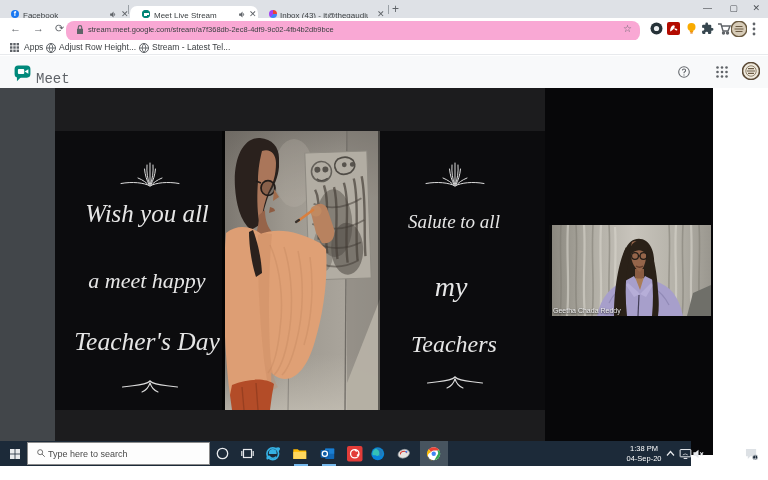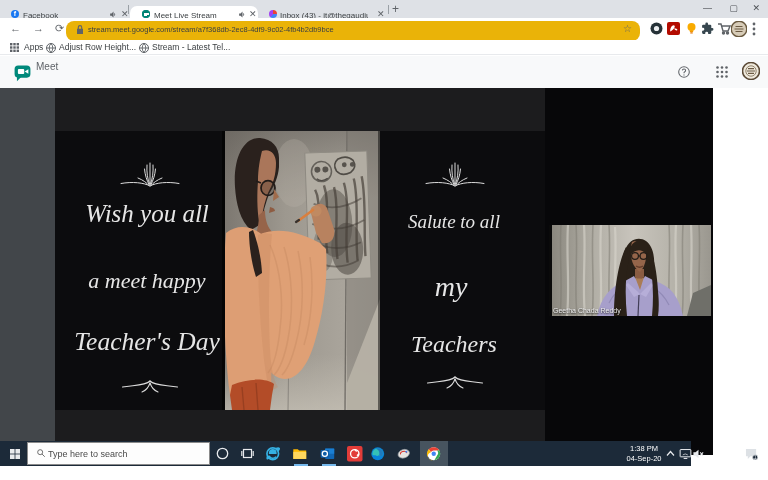--- a/index.html
+++ b/index.html
@@ -18,21 +18,21 @@
   #tab2 { left:130px; width:128px; background:#fff; border-radius:7px 7px 0 0; }
   #tab3 { left:260px; width:126px; }
   .tabsep { position:absolute; top:5px; width:1px; height:9px; background:#9aa0a6; }
   #newtab { position:absolute; left:392px; top:2px; font-size:12px; color:#5f6368; }
   #winctl { position:absolute; right:0; top:0; height:18px; color:#4d5156; }
   #winctl span { position:absolute; top:3px; font-size:9px; }
 
   
   #toolbar { position:absolute; left:0; top:18px; width:768px; height:22px; background:#fff; }
   .navic { position:absolute; top:4px; color:#5f6368; font-size:11px; }
-  #omni { position:absolute; left:66px; top:3px; width:574px; height:20px; background:#eab308; border-radius:8px;text-align:center; }
+  #omni { position:absolute; left:66px; top:3px; width:574px; height:20px; background:#f9a8d4; border-radius:8px;text-align:center; }
   #omni .lock { position:absolute; left:10px; top:4px; }
   #omni .url { position:absolute; left:22px; top:3.5px; font-size:7.5px; color:#3c4043; white-space:nowrap; }
   #omni .star { position:absolute; right:8px; top:2px; font-size:10px; color:#5f6368; }
   .ext { position:absolute; top:4px; }
 
   
   #bookmarks { position:absolute; left:0; top:40px; width:768px; height:15px; background:#fff; border-bottom:1px solid #e8eaed; font-size:8.5px; color:#3c4043; }
   #bookmarks .bi { position:absolute; top:2px; white-space:nowrap;text-align:center; }
 
   
@@ -172,21 +172,21 @@
     <span class="bi" style="left:152px;">Stream - Latest Tel...</span>
   </div>
 
   <div id="meethdr">
     <svg style="position:absolute;left:13px;top:7px;" width="19" height="19" viewBox="0 0 24 24">
       <rect x="2" y="3" width="20" height="15.5" rx="4.5" fill="#00897b"></rect>
       <path d="M5 17 L5 23 L11 17 Z" fill="#00897b"></path>
       <rect x="6.2" y="7.6" width="8" height="6.3" rx="1.2" fill="#fff"></rect>
       <path d="M14.8 10.8 l4.6 -2.9 v5.8 z" fill="#fff"></path>
     </svg>
-    <span style="position:absolute;left:36px;top:5px;font-size:10px;color:#5f6368;">Meet</span>
+    <span style="position:absolute;left:36px;top:15px;font-size:14px;color:#5f6368;font-family:Liberation Mono, monospace;">Meet</span>
     <svg style="position:absolute;left:677px;top:9px;" width="14" height="14" viewBox="0 0 24 24" fill="#5f6368">
         <path d="M12 2a10 10 0 1 0 0 20 10 10 0 0 0 0-20zm0 1.8a8.2 8.2 0 1 1 0 16.4 8.2 8.2 0 0 1 0-16.4zM12 6c-1.9 0-3.4 1.3-3.6 3.1l1.8.3C10.3 8.3 11 7.7 12 7.7c1 0 1.8.7 1.8 1.6 0 .8-.5 1.2-1.3 1.9-.8.6-1.4 1.2-1.4 2.4v.5h1.8v-.3c0-.8.4-1.1 1.3-1.8.8-.7 1.4-1.4 1.4-2.7C15.6 7.4 14 6 12 6zm-1 10.2h2v2h-2z"></path>
       </svg>
     <svg style="position:absolute;left:716px;top:10px;" width="12" height="12" viewBox="0 0 12 12" fill="#5f6368">
         <circle cx="1.5" cy="1.5" r="1.3"></circle>
         <circle cx="6" cy="1.5" r="1.3"></circle>
         <circle cx="10.5" cy="1.5" r="1.3"></circle>
         <circle cx="1.5" cy="6" r="1.3"></circle>
         <circle cx="6" cy="6" r="1.3"></circle>
         <circle cx="10.5" cy="6" r="1.3"></circle>

